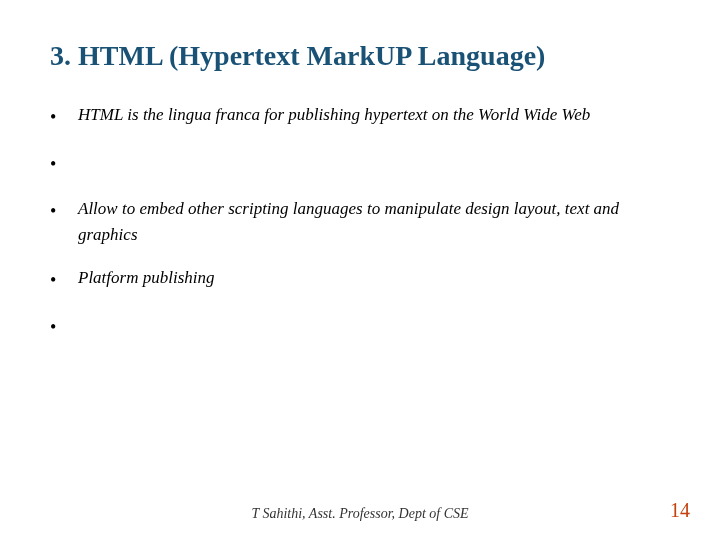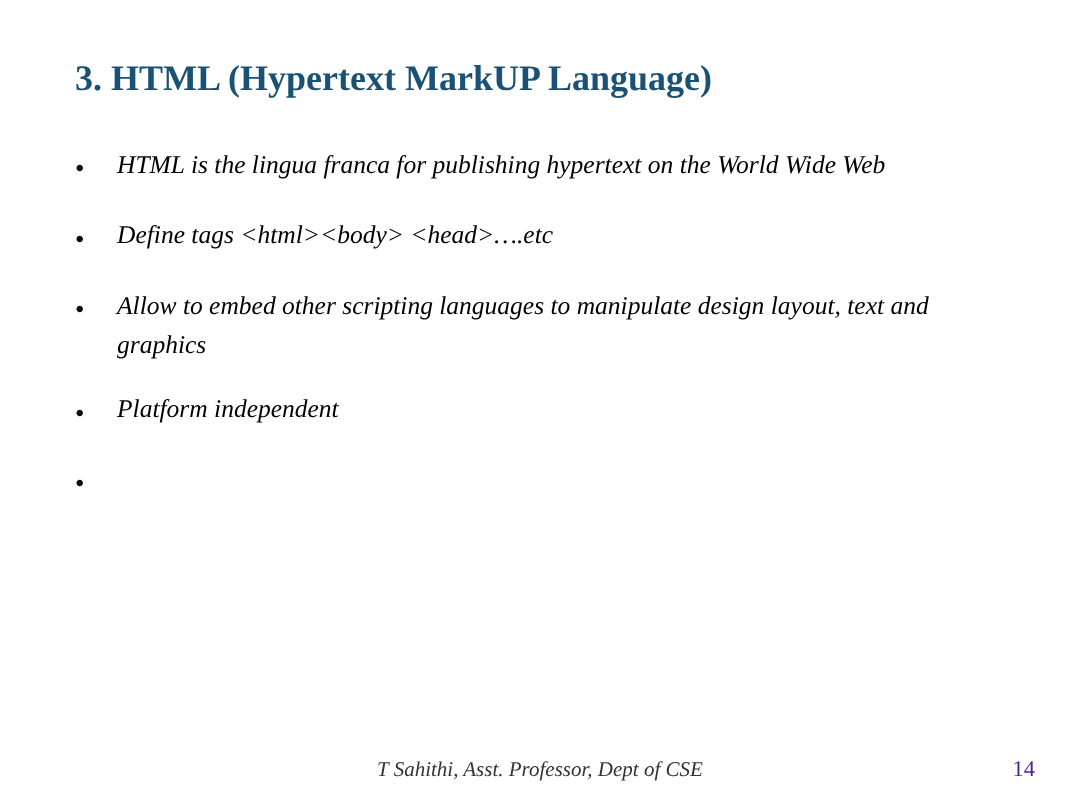--- a/index.html
+++ b/index.html
@@ -18,21 +18,21 @@
 
     .slide-container {
       width: 720px;
       height: 540px;
       background: #ffffff;
       position: relative;
       padding: 40px 50px 50px 50px;
     }
 
     .slide-title {
-      font-size: 24px;
+      font-size: 28px;
       font-weight: bold;
       color: #1a5276;
       margin-bottom: 30px;
       font-family: Georgia, serif;
     }
 
     .bullet-list {
       list-style: none;
       padding: 0;
     }
@@ -72,52 +72,51 @@
       font-size: 14px;
       font-style: italic;
       color: #333333;
       font-family: Georgia, serif;
     }
 
     .page-number {
       position: absolute;
       bottom: 18px;
       right: 30px;
-      font-size: 15px;
-      color: #4c1d95;
+      font-size: 20px;
+      color: #c2410c;
       font-family: Georgia, serif;
     }
   </style>
 </head>
 <body>
 
 <div class="slide-container">
 
   <h1 class="slide-title">3. HTML (Hypertext MarkUP Language)</h1>
 
   <ul class="bullet-list">
 
     <li>
       <span class="bullet-dot">•</span>
       <span class="bullet-text">HTML is the lingua franca for publishing hypertext on the World Wide Web</span>
     </li>
 
     <li>
       <span class="bullet-dot">•</span>
-      <span class="bullet-text">Define tags &lt;html&gt;&lt;body&gt; &lt;head&gt;….etc</span>
     </li>
 
     <li>
       <span class="bullet-dot">•</span>
       <span class="bullet-text">Allow to embed other scripting languages to manipulate design layout, text and graphics</span>
     </li>
 
     <li>
       <span class="bullet-dot">•</span>
-      <span class="bullet-text">Platform independent</span>
+      <span class="bullet-text">Platform publishing</span>
     </li>
 
     <li>
       <span class="bullet-dot">•</span>
     </li>
 
   </ul>
 
   <div class="footer">
     <span class="footer-text">T Sahithi, Asst. Professor, Dept of CSE</span>

